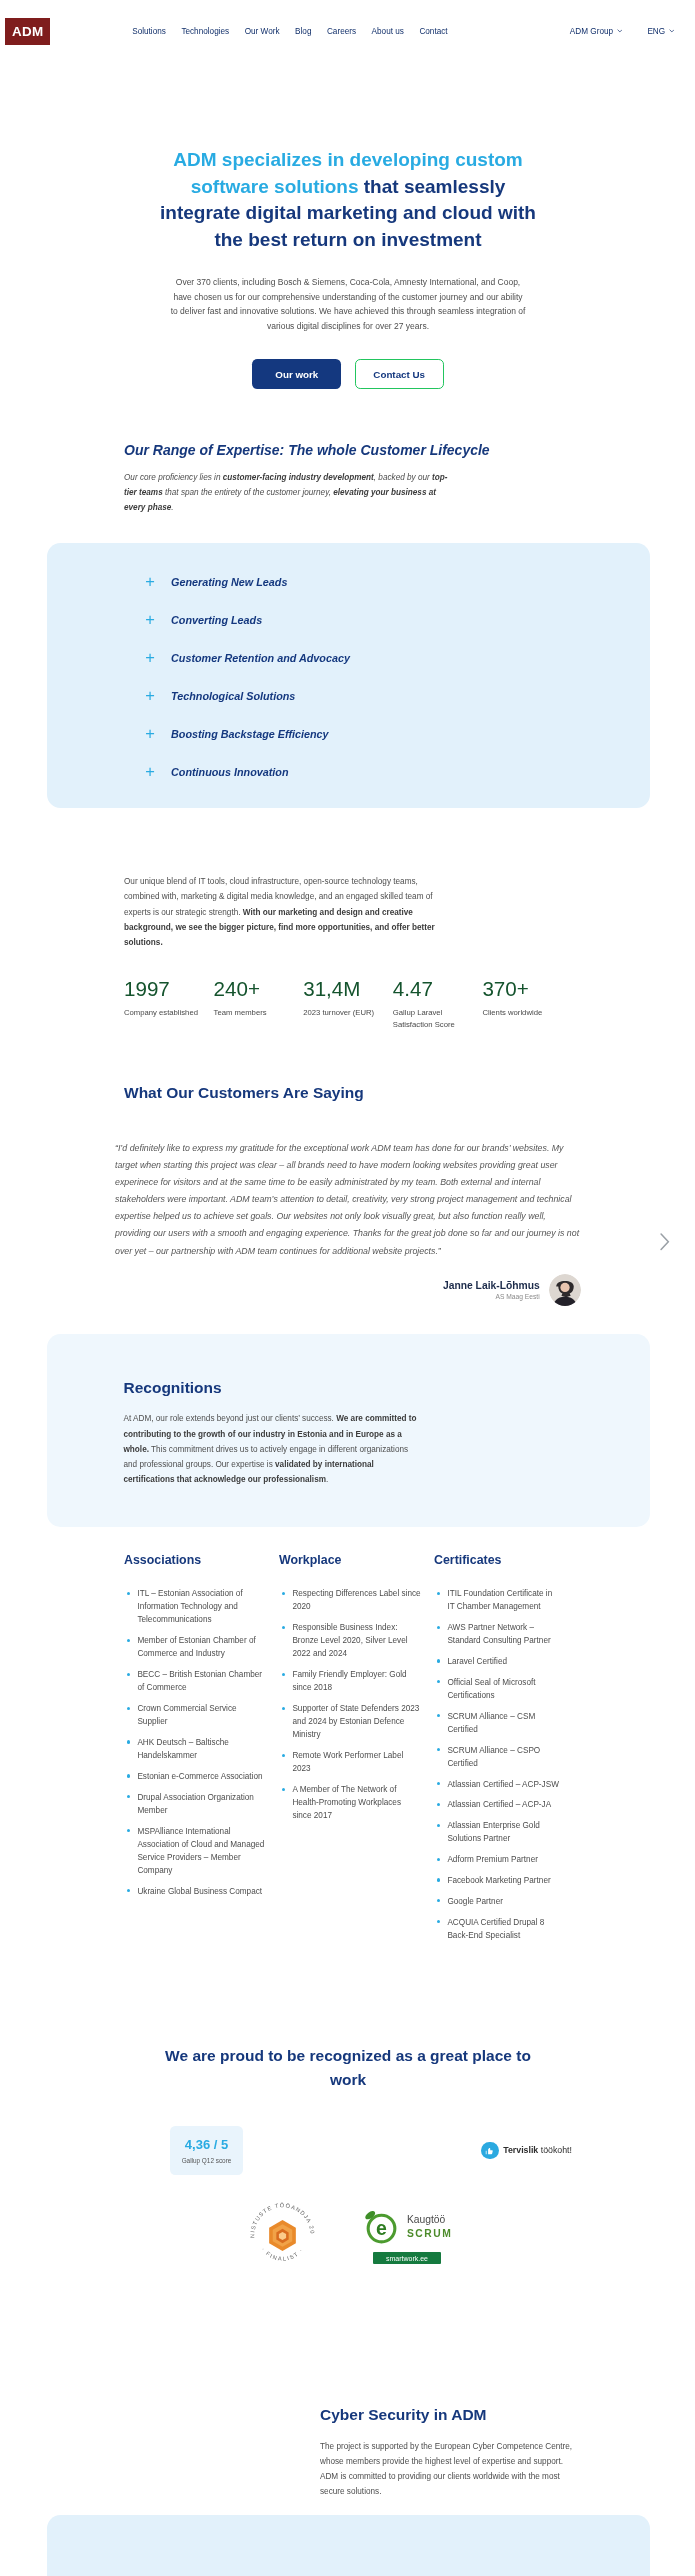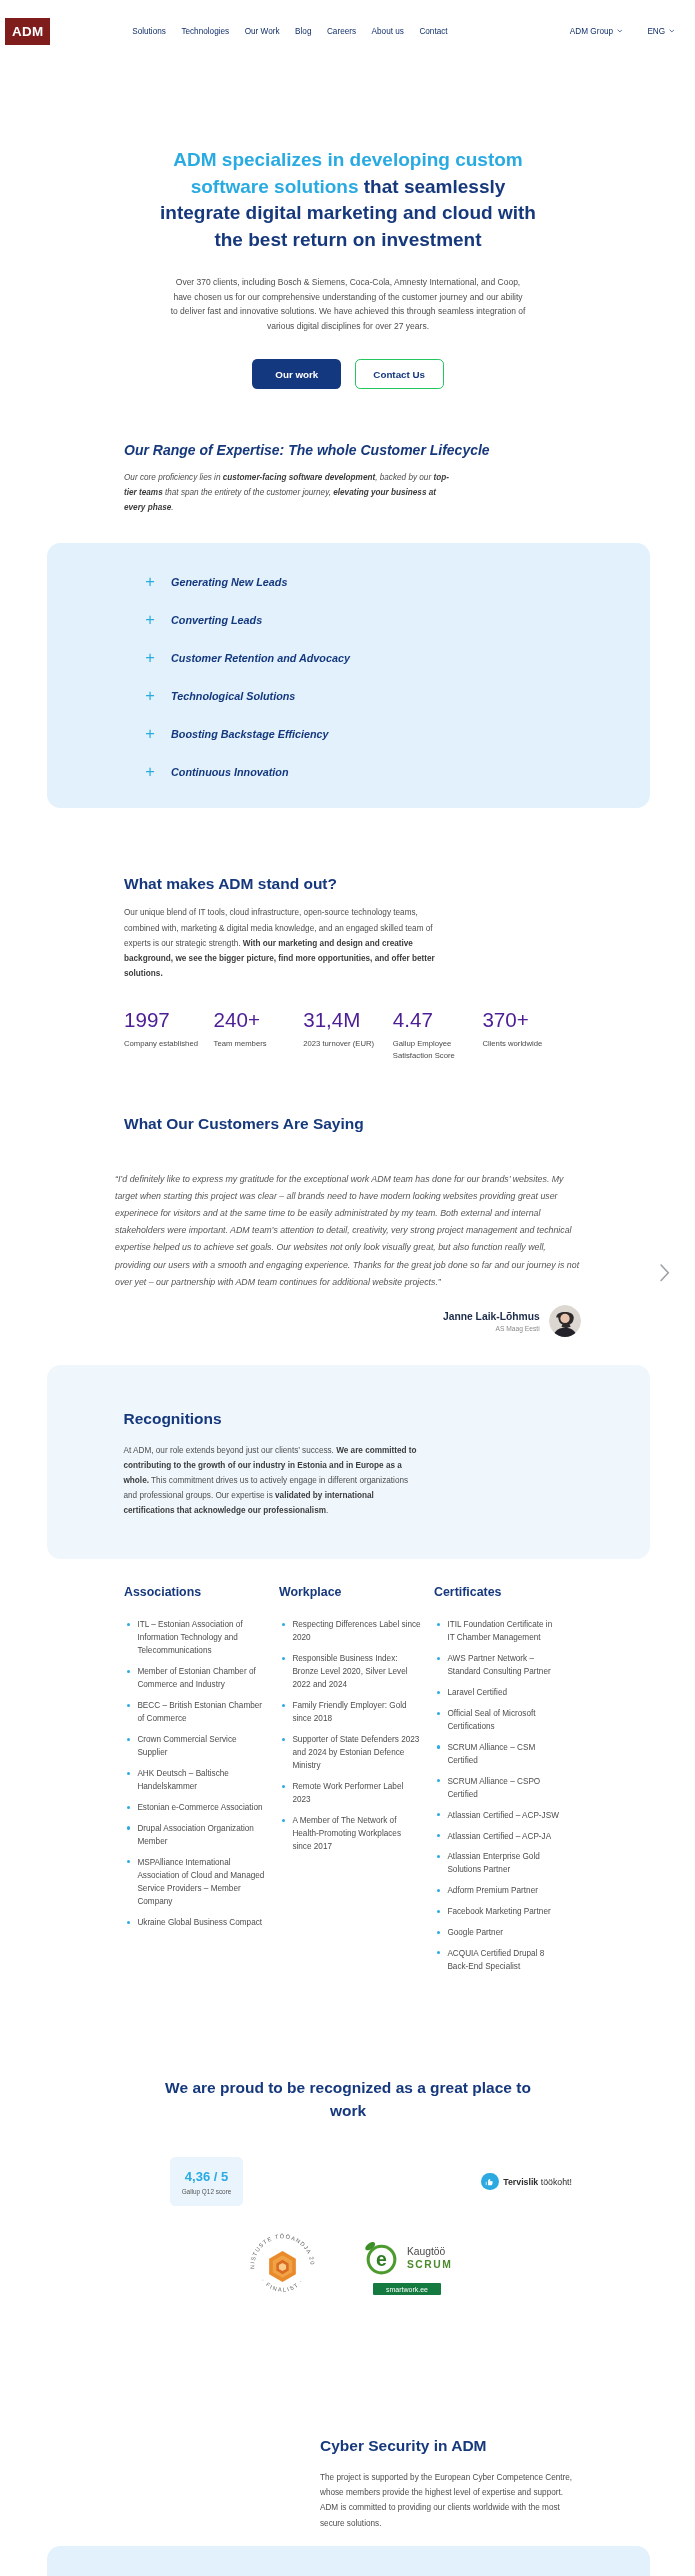--- a/index.html
+++ b/index.html
@@ -38,21 +38,21 @@
   .blue-box{width:603px;margin:28px 0 0 -77px;background:#e2f1fb;border-radius:13.4px;padding:19.6px 0 17.5px 98px;box-sizing:border-box;}
   .plus-item{display:flex;align-items:center;height:38px;}
   .plus{color:#29ABE2;font-size:16.5px;font-weight:400;width:26px;line-height:1;}
   .plus-label{color:#14387f;font-size:10.8px;font-weight:bold;}
 
   
   .standout{margin-top:66px;}
   .standout-desc{width:330px;margin-top:10.3px;}
   .stats{display:flex;margin-top:28px;}
   .stat{width:90px;box-sizing:border-box;padding-right:9.3px;}
-  .stat-value{color:#4c1d95;font-size:20.6px;line-height:1.1;}
+  .stat-value{color:#14532d;font-size:20.6px;line-height:1.1;}
   .stat-label{margin-top:6.2px;font-size:7.7px;line-height:1.55;color:#4a4a4a;}
 
   
   .testimonials{margin-top:52px;position:relative;}
   .quote{width:466px;margin:36px auto 0;font-style:italic;font-size:8.8px;line-height:1.95;color:#565656;}
   .author-row{width:466px;margin:14.4px auto 0;display:flex;justify-content:flex-end;align-items:center;gap:9.3px;}
   .author-name{font-size:10.3px;font-weight:bold;color:#1c2b4a;text-align:right;}
   .author-title{font-size:6.7px;color:#8a8a8a;text-align:right;margin-top:2.6px;}
   .avatar{width:32px;height:32px;border-radius:50%;overflow:hidden;flex:0 0 auto;}
   .carousel-next{position:absolute;right:23px;top:147px;background:none;border:none;cursor:pointer;padding:2.1px;}
@@ -132,21 +132,21 @@
     <h1><span class="hl">ADM specializes in developing custom software solutions</span><span> that seamlessly integrate digital marketing and cloud with the best return on investment</span></h1>
     <p class="hero-desc">Over 370 clients, including Bosch &amp; Siemens, Coca-Cola, Amnesty International, and Coop, have chosen us for our comprehensive understanding of the customer journey and our ability to deliver fast and innovative solutions. We have achieved this through seamless integration of various digital disciplines for over 27 years.</p>
     <div class="hero-buttons">
       <button class="btn primary">Our work</button>
       <button class="btn secondary">Contact Us</button>
     </div>
   </section>
 
   <section class="content expertise">
     <h2 class="sec">Our Range of Expertise: The whole Customer Lifecycle</h2>
-    <p class="body-txt exp-desc"><span>Our core proficiency lies in </span><b>customer-facing software development</b><span>, backed by our </span><b>top-tier teams</b><span> that span the entirety of the customer journey, </span><b>elevating your business at every phase</b><span>.</span></p>
+    <p class="body-txt exp-desc"><span>Our core proficiency lies in </span><b>customer-facing industry development</b><span>, backed by our </span><b>top-tier teams</b><span> that span the entirety of the customer journey, </span><b>elevating your business at every phase</b><span>.</span></p>
     <div class="blue-box">
       <div class="plus-item">
           <span class="plus">+</span>
           <span class="plus-label">Generating New Leads</span>
         </div>
       <div class="plus-item">
           <span class="plus">+</span>
           <span class="plus-label">Converting Leads</span>
         </div>
       <div class="plus-item">
@@ -162,38 +162,37 @@
           <span class="plus-label">Boosting Backstage Efficiency</span>
         </div>
       <div class="plus-item">
           <span class="plus">+</span>
           <span class="plus-label">Continuous Innovation</span>
         </div>
     </div>
   </section>
 
   <section class="content standout">
-    <h2 class="sec">What makes ADM stand out?</h2>
     <p class="body-txt standout-desc"><span>Our unique blend of IT tools, cloud infrastructure, open-source technology teams, combined with, marketing &amp; digital media knowledge, and an engaged skilled team of experts is our strategic strength. </span><b>With our marketing and design and creative background, we see the bigger picture, find more opportunities, and offer better solutions.</b></p>
     <div class="stats">
       <div class="stat">
         <div class="stat-value">1997</div>
         <div class="stat-label">Company established</div>
       </div>
       <div class="stat">
         <div class="stat-value">240+</div>
         <div class="stat-label">Team members</div>
       </div>
       <div class="stat">
         <div class="stat-value">31,4M</div>
         <div class="stat-label">2023 turnover (EUR)</div>
       </div>
       <div class="stat">
         <div class="stat-value">4.47</div>
-        <div class="stat-label">Gallup Employee Satisfaction Score</div>
+        <div class="stat-label">Gallup Laravel Satisfaction Score</div>
       </div>
       <div class="stat">
         <div class="stat-value">370+</div>
         <div class="stat-label">Clients worldwide</div>
       </div>
     </div>
   </section>
 
   <section class="testimonials">
     <div class="content">

